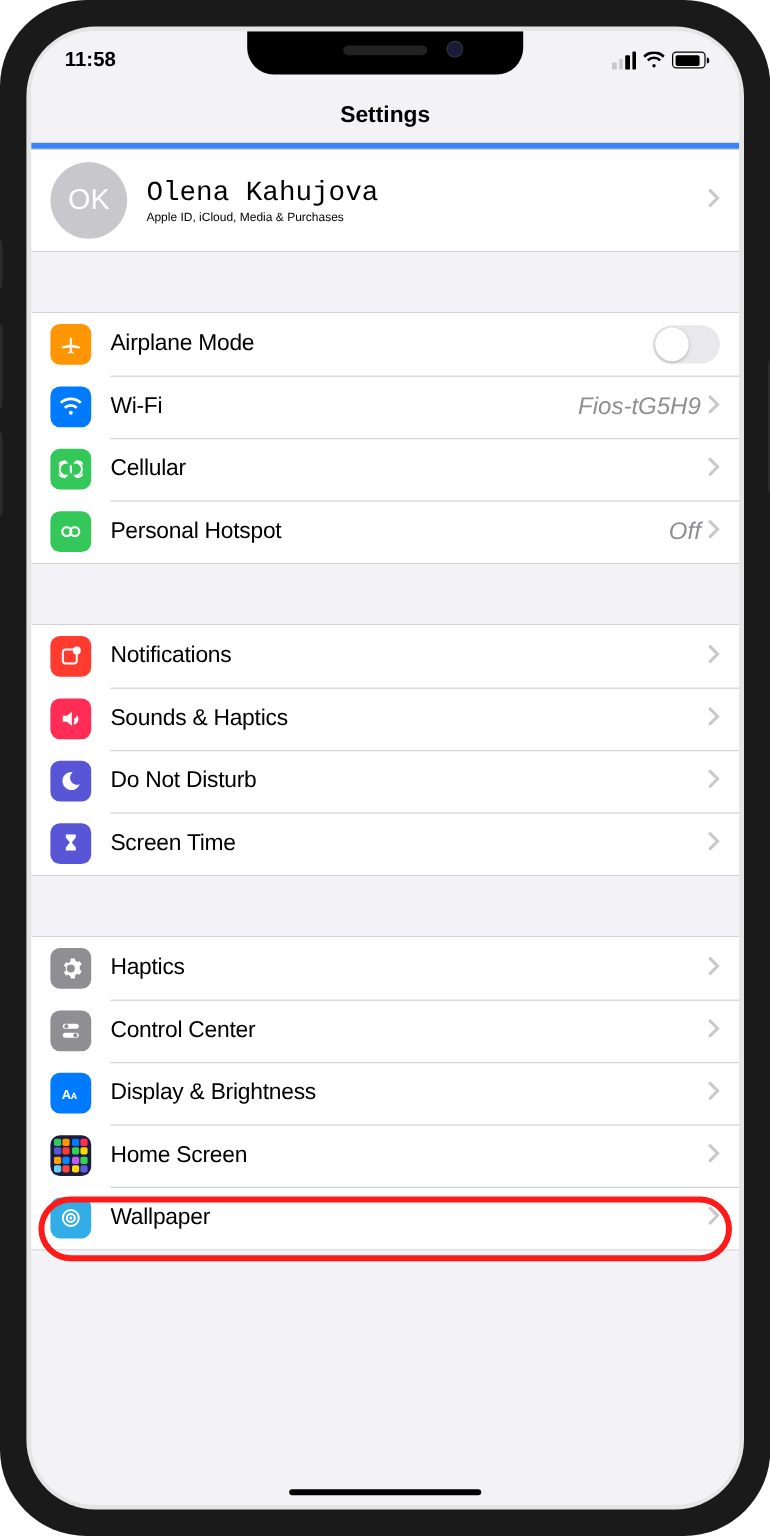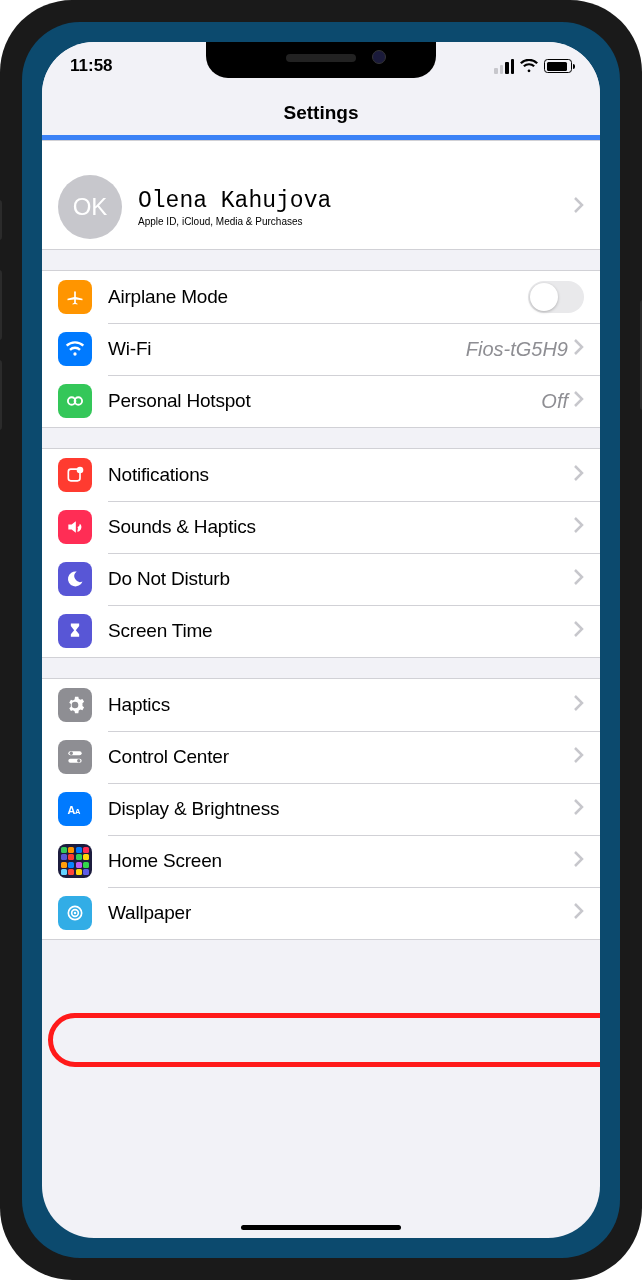--- a/index.html
+++ b/index.html
@@ -2,21 +2,21 @@
 <html><head>
 <meta charset="utf-8">
 <style>
   * { box-sizing: border-box; margin: 0; padding: 0; }
   html, body { width: 642px; height: 1280px; background: #fff; font-family: -apple-system, "Helvetica Neue", Helvetica, Arial, sans-serif; }
   .device {
     width: 642px; height: 1280px; position: relative;
     background: #1a1a1a; border-radius: 72px; padding: 22px;
   }
   .bezel {
-    width: 100%; height: 100%; background: #0c4a6e; border-radius: 58px; padding: 20px;
+    width: 100%; height: 100%; background: #e5e5e5; border-radius: 58px; padding: 4px;
     position: relative;
   }
   .screen {
     width: 100%; height: 100%; background: #f2f2f7; border-radius: 52px; overflow: hidden; position: relative;
   }
   .notch {
     position: absolute; top: 0; left: 50%; transform: translateX(-50%);
     width: 230px; height: 36px; background: #000; border-bottom-left-radius: 22px; border-bottom-right-radius: 22px;
     z-index: 20;
   }
@@ -50,21 +50,21 @@
   .battery .fill { position:absolute; left:1.5px; top:1.5px; bottom:1.5px; width:20px; background:#000; border-radius:1.5px; }
 
   .navbar {
     height: 50px; display:flex; align-items:center; justify-content:center;
     background:#f2f2f7; border-bottom:5px solid #3b82f6;
   }
   .navbar h1 { font-size:19px; font-weight:700; color:#000; }
 
   .content { position:absolute; top:98px; left:0; right:0; bottom:0; overflow:hidden; }
   .group { background:#fff; border-top:1px solid #d1d1d6; }
-  .group + .group, .spacer { margin-top: 20px; }
+  .group + .group, .spacer { margin-top: 50px; }
   .cell {
     min-height: 52px; display:flex; align-items:center; padding: 8px 16px 8px 16px;
     background:#fff; position:relative;
   }
   .cell + .cell::before {
     content:""; position:absolute; top:0; left:66px; right:0; height:1px; background:#d1d1d6;
   }
   .group::after {
     content:""; display:block; height:1px; background:#d1d1d6;
   }
@@ -74,21 +74,21 @@
   }
   .icon svg { width:20px; height:20px; fill:#fff; }
   .label { font-size:19px; color:#000; letter-spacing:-0.2px; }
   .detail { margin-left:auto; font-size:20px; color:#8e8e93; padding-right:6px;font-style:italic; }
   .chev { flex:0 0 auto; color:#c7c7cc; }
   .chev svg { width:10px; height:16px; stroke:#c7c7cc; stroke-width:2.5; fill:none; }
   .toggle { margin-left:auto; width:56px; height:32px; background:#e9e9eb; border-radius:16px; position:relative; }
   .toggle .knob { position:absolute; top:2px; left:2px; width:28px; height:28px; background:#fff; border-radius:50%; box-shadow:0 1px 3px rgba(0,0,0,.25); }
 
   
-  .profile { min-height: 84px; margin-top: 24px; }
+  .profile { min-height: 84px; }
   .avatar {
     width:64px; height:64px; border-radius:50%; background:#c7c7cc; flex:0 0 64px;
     display:flex; align-items:center; justify-content:center; color:#fff; font-size:24px; font-weight:500; margin-right:16px;
   }
   .profile-text .name { font-size:23px; color:#000;font-family:Liberation Mono, monospace; }
   .profile-text .sub { font-size:10px; color:#000; margin-top:2px; }
   .profile .chev { margin-left:auto; }
 
   
   .highlight {
@@ -173,20 +173,32 @@
               </div>
           </div>
           <div class="cell">
             <span class="icon bg-blue">
                 <svg viewBox="0 0 24 24">
                   <path d="M12 20a2 2 0 1 0 0-4 2 2 0 0 0 0 4zm-5-6a7 7 0 0 1 10 0l2-2a10 10 0 0 0-14 0zM3 9a13 13 0 0 1 18 0l2-2a16 16 0 0 0-22 0z"></path>
                 </svg>
               </span>
             <span class="label">Wi-Fi</span>
             <span class="detail">Fios-tG5H9</span>
+            <span class="chev"><svg viewBox="0 0 10 16">
+                  <polyline points="1,1 8,8 1,15"></polyline>
+                </svg></span>
+          </div>
+          <div class="cell">
+            <span class="icon bg-green">
+                <svg viewBox="0 0 24 24">
+                  <path d="M6 4a8 8 0 0 0 0 16l1.4-1.4a6 6 0 0 1 0-13.2zM18 4l-1.4 1.4a6 6 0 0 1 0 13.2L18 20a8 8 0 0 0 0-16zM12 8v8m-1-4h2" stroke="#fff" stroke-width="2" fill="none"></path>
+                </svg>
+              </span>
+            <span class="label">Cellular</span>
+            <span class="detail"></span>
             <span class="chev"><svg viewBox="0 0 10 16">
                   <polyline points="1,1 8,8 1,15"></polyline>
                 </svg></span>
           </div>
           <div class="cell">
             <span class="icon bg-green">
                 <svg viewBox="0 0 24 24">
                   <circle cx="8" cy="12" r="4.5" fill="none" stroke="#fff" stroke-width="2.2"></circle>
                   <circle cx="16" cy="12" r="4.5" fill="none" stroke="#fff" stroke-width="2.2"></circle>
                 </svg>

